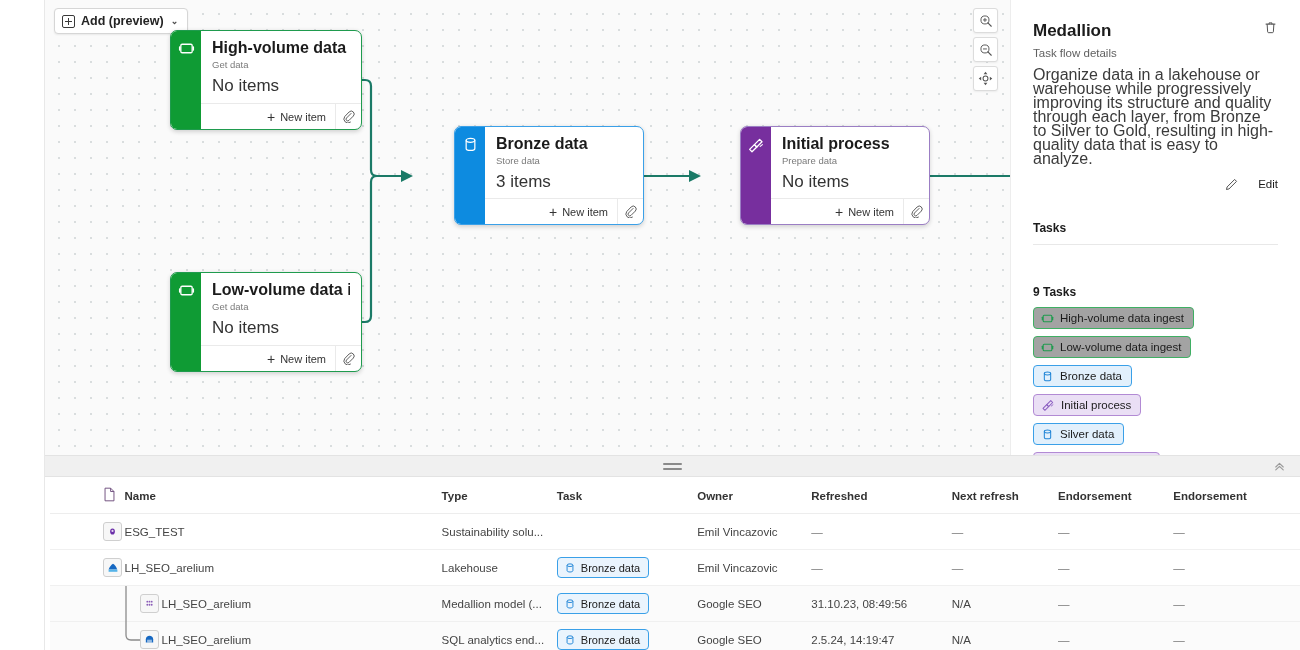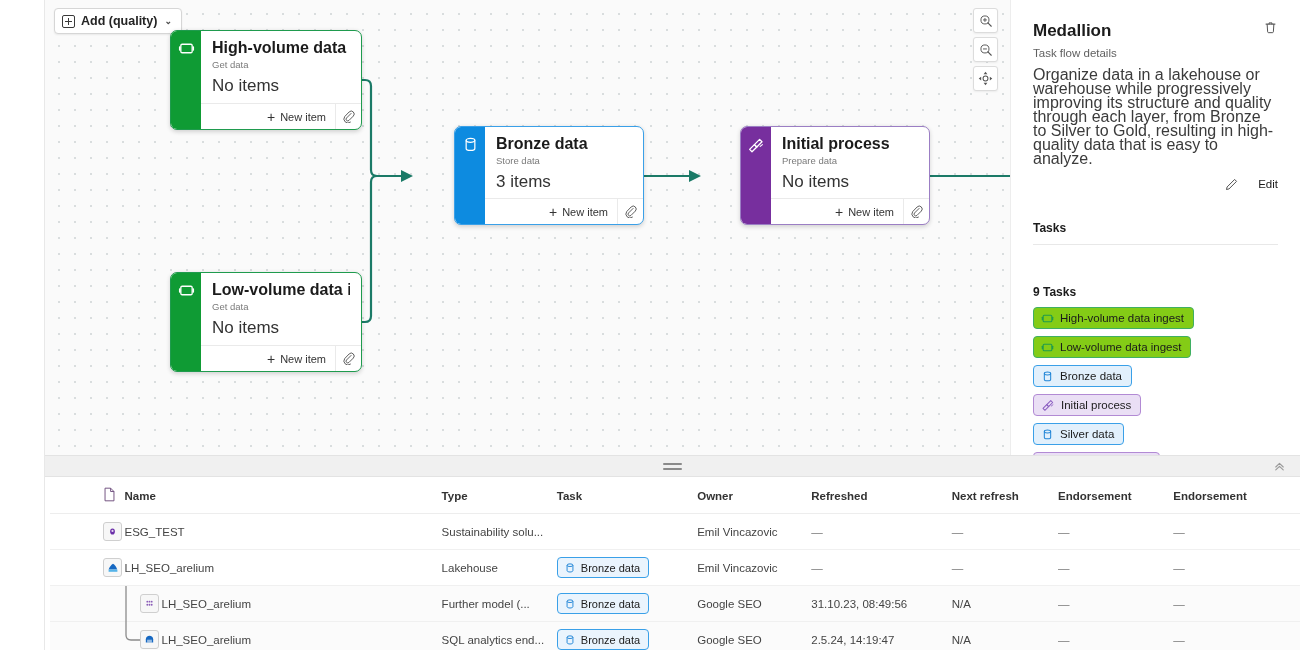--- a/index.html
+++ b/index.html
@@ -179,21 +179,21 @@
   }
   .d-tasks-label { font-size: 12px; font-weight: bold; color: #1b1b1b; margin-top: 30px; }
   .d-rule { height: 1px; background: #e8e8e8; margin-top: 9px; }
   .d-count { font-size: 12px; font-weight: bold; color: #1b1b1b; margin-top: 40px; }
   .task-list { margin-top: 8px; display: flex; flex-direction: column; gap: 7px; align-items: flex-start; }
   .task-chip {
     display: inline-flex; align-items: center; gap: 6px;
     height: 22px; padding: 0 9px 0 7px; border-radius: 4px;
     font-size: 11.5px; white-space: nowrap;
   }
-  .task-chip.green  { border: 1.2px solid #3faf63; background: #84cc16; color: #1b1b1b; }
+  .task-chip.green  { border: 1.2px solid #3faf63; background: #a3a3a3; color: #1b1b1b; }
   .task-chip.blue   { border: 1.2px solid #3aa0e8; background: #e2f0fc; color: #1b1b1b; }
   .task-chip.purple { border: 1.2px solid #b28ad4; background: #eadff5; color: #1b1b1b; }
   .trash { cursor: pointer; color: #4a4a4a; }
   .dash { color: #777; }
 </style>
 </head>
 <body>
 
 <div id="app">
 
@@ -215,21 +215,21 @@
       <circle cx="272" cy="80" r="5" fill="#1b7a67"></circle>
       <circle cx="272" cy="322" r="5" fill="#1b7a67"></circle>
       <circle cx="556" cy="176" r="5" fill="#1b7a67"></circle>
       <circle cx="842" cy="176" r="5" fill="#1b7a67"></circle>
       <polygon points="356,170 368,176 356,182" fill="#1b7a67"></polygon>
       <polygon points="644,170 656,176 644,182" fill="#1b7a67"></polygon>
     </svg>
 
     <div class="add-btn">
       <span class="plus-box"></span>
-      <span>Add (quality)</span>
+      <span>Add (preview)</span>
       <span class="chev-dn">⌄</span>
     </div>
 
     <div class="zoom-controls">
       <div class="zoom-btn">
         <svg width="14" height="14" viewBox="0 0 16 16">
           <circle cx="6.8" cy="6.8" r="4.6" fill="none" stroke="#555" stroke-width="1.1"></circle>
           <line x1="10.2" y1="10.2" x2="14" y2="14" stroke="#555" stroke-width="1.3" stroke-linecap="round"></line>
           <line x1="4.6" y1="6.8" x2="9" y2="6.8" stroke="#555" stroke-width="1.1"></line>
           <line x1="6.8" y1="4.6" x2="6.8" y2="9" stroke="#555" stroke-width="1.1"></line>
@@ -549,21 +549,21 @@
                       <circle cx="8.4" cy="4" r="1"></circle>
                     <circle cx="3.6" cy="7.4" r="1"></circle>
                       <circle cx="6" cy="7.4" r="1"></circle>
                       <circle cx="8.4" cy="7.4" r="1"></circle>
                   </g>
                 </svg>
               </div>
             </div>
           </td>
           <td class="pad-l" style="padding-left:49px !important;">LH_SEO_arelium</td>
-          <td>Further model (...</td>
+          <td>Medallion model (...</td>
           <td>
             <span class="chip">
               <svg width="12" height="12" viewBox="0 0 18 18">
                 <ellipse cx="9" cy="4.8" rx="4.4" ry="2" fill="none" stroke="#1f84d6" stroke-width="1.4"></ellipse>
                 <path d="M4.6 4.8v8.2c0 1.1 1.97 2 4.4 2s4.4-.9 4.4-2V4.8" fill="none" stroke="#1f84d6" stroke-width="1.4"></path>
               </svg>
               <span>Bronze data</span>
             </span>
           </td>
           <td>Google SEO</td>

